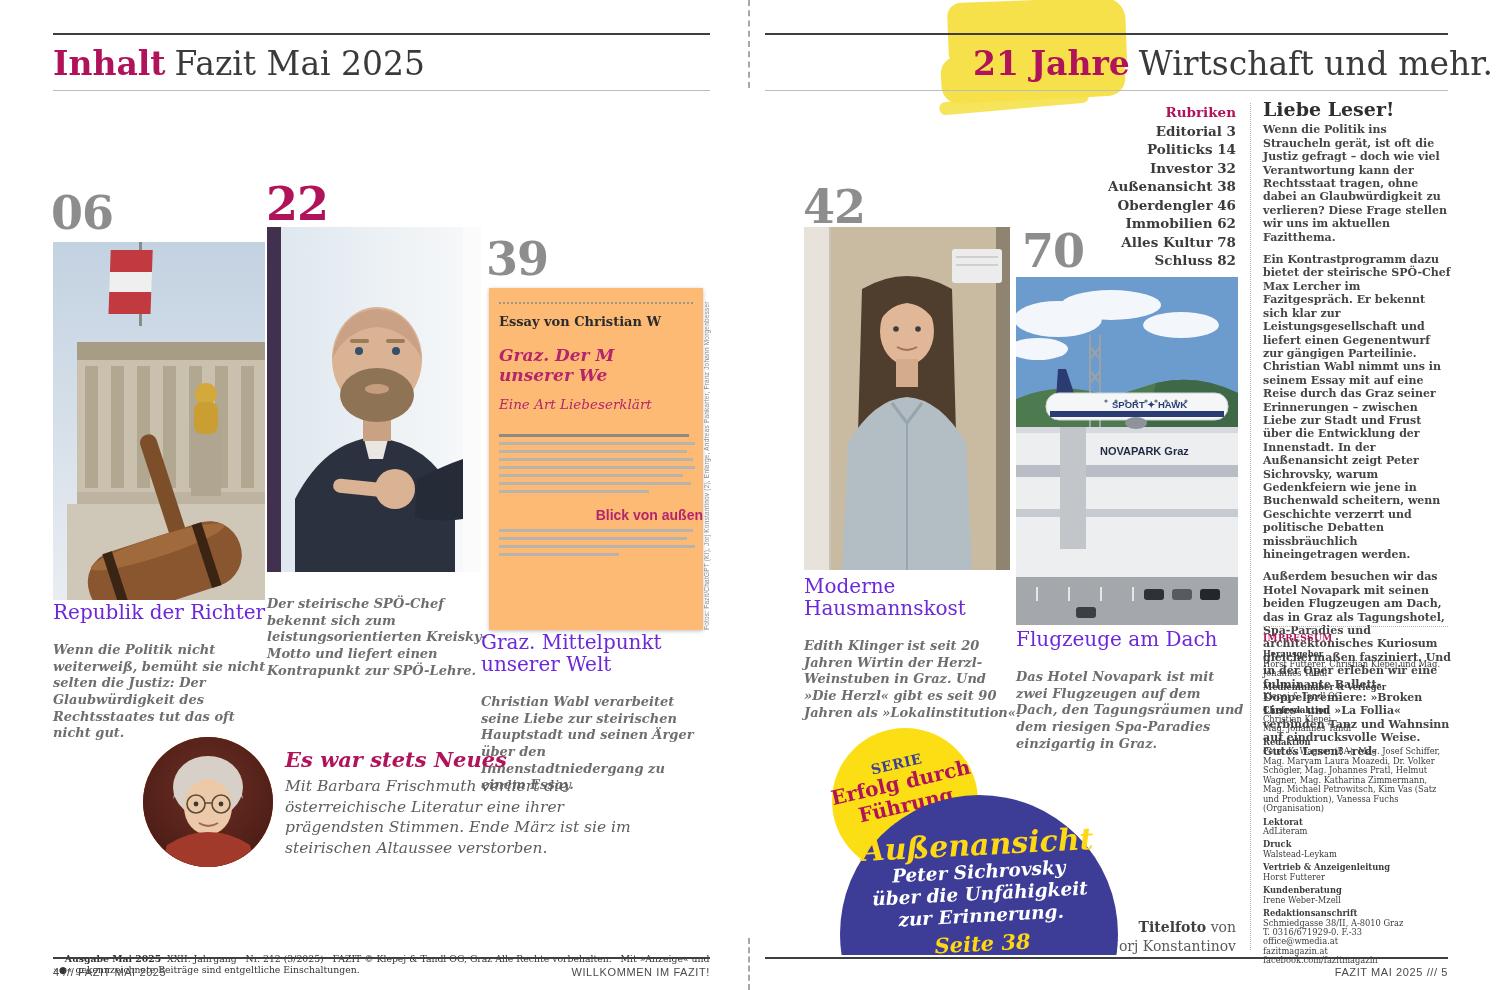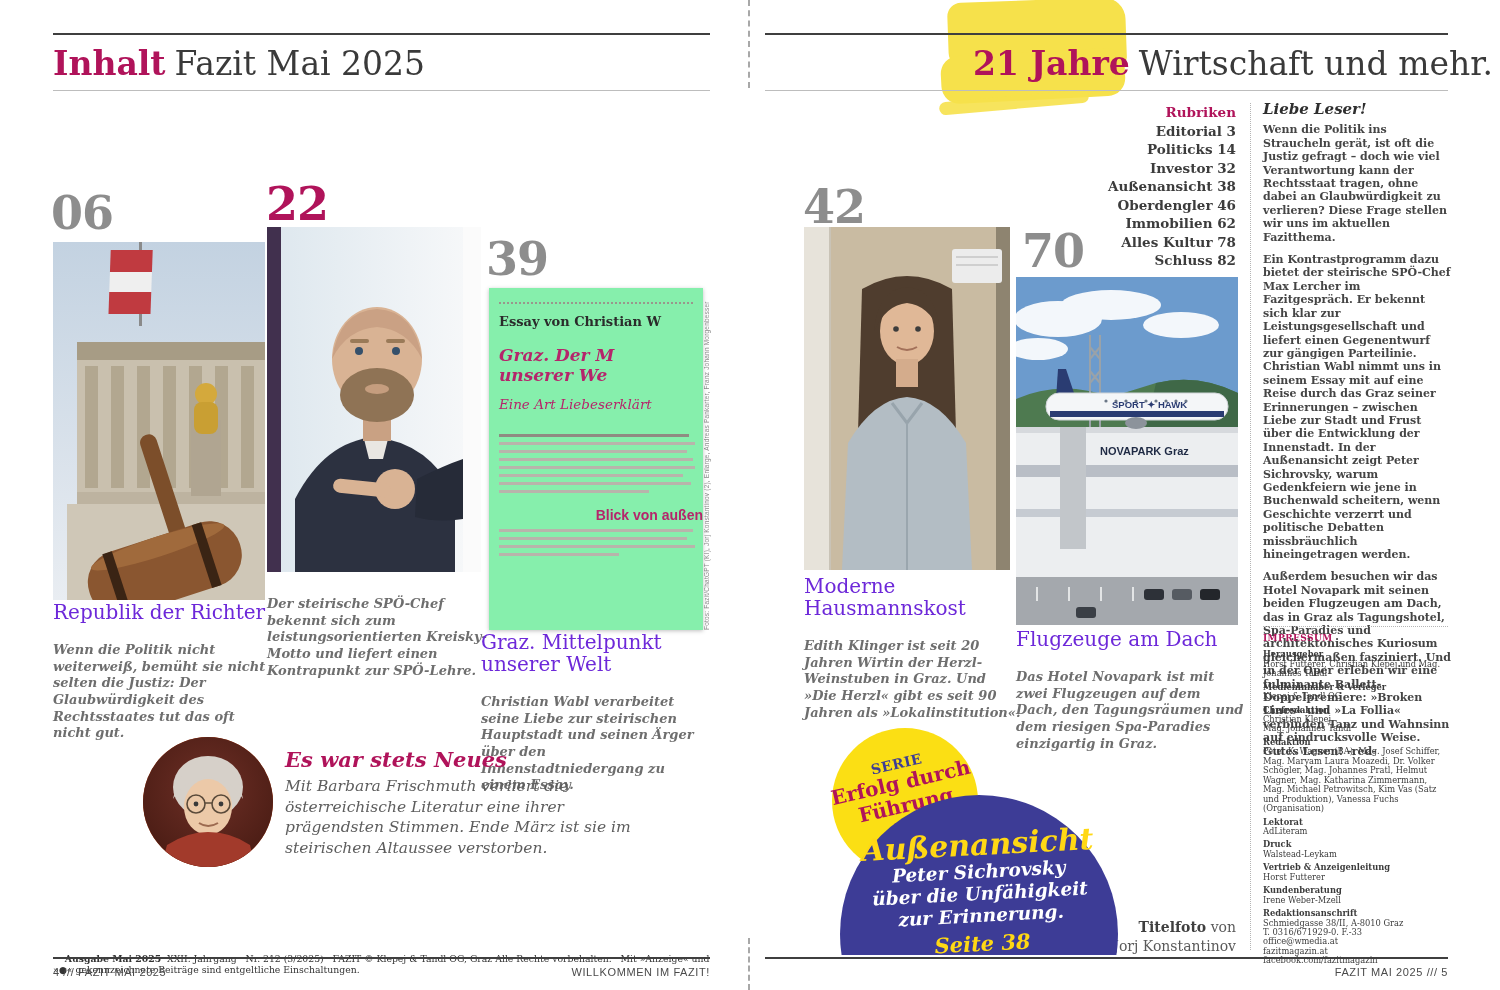--- a/index.html
+++ b/index.html
@@ -24,42 +24,42 @@
   .num{font-family:var(--serif);font-weight:bold;font-size:46px;color:var(--numgray);letter-spacing:-1px;line-height:1;}
   .num.accent{color:var(--accent);}
 
   .feat-title{font-family:var(--serif);font-size:20px;color:#6d28d9;line-height:1.1;}
   .feat-title.accent{color:var(--accent);}
   .feat-body{font-family:var(--serif);font-size:13px;font-style:italic;font-weight:bold;color:#6e6e6e;line-height:1.28;margin-top:19px;}
 
   .photo{overflow:hidden;background:#c2410c;}
   .photo svg{display:block;}
 
-  .clip{background:#86efac;box-shadow:0 1px 4px rgba(0,0,0,.25);overflow:hidden;}
+  .clip{background:#fdba74;box-shadow:0 1px 4px rgba(0,0,0,.25);overflow:hidden;}
   .clip .kicker{font-family:var(--serif);font-weight:bold;color:#2b2b2b;font-size:13px;white-space:nowrap;}
   .clip .head{font-family:var(--serif);font-weight:bold;font-style:italic;color:#b5256b;font-size:17px;line-height:1.2;white-space:nowrap;}
   .clip .sub{font-family:var(--serif);font-style:italic;color:#b5256b;font-size:13.5px;white-space:nowrap;}
   .clip .cap{font-family:Liberation Sans, sans-serif;font-weight:bold;color:#b5256b;font-size:14px;text-align:right;}
   .bar{background:#b8b4ab;height:3px;margin-bottom:5px;}
   .bar.dark{background:#8f8b82;}
 
   .credit-vert{writing-mode:vertical-rl;transform:rotate(180deg);font-family:var(--sans);font-size:6.5px;color:#8a8a8a;letter-spacing:.2px;white-space:nowrap;}
 
   .obit-title{font-family:var(--serif);font-size:21px;font-weight:bold;font-style:italic;color:var(--accent);}
   .obit-body{font-family:var(--serif);font-size:15.5px;font-style:italic;color:#5d5d5d;line-height:1.33;margin-top:4px;}
   .obit-page{font-family:var(--serif);font-size:15px;font-weight:bold;font-style:italic;color:#6e6e6e;margin-top:4px;}
 
   .rubriken{font-family:var(--serif);font-weight:bold;font-size:13.5px;line-height:18.5px;color:var(--ink);text-align:right;}
   .rubriken .r-title{color:var(--accent);}
 
   .dotted-v{border-left:1px dotted #b5b5b5;width:0;}
   .dotted-h{border-top:1px dotted #b5b5b5;height:0;}
 
   .editorial{font-family:var(--serif);font-weight:bold;font-size:11px;color:#454545;line-height:13.4px;}
-  .editorial h3{font-size:15px;margin-bottom:7px;color:#2e2e2e;font-style:italic;}
+  .editorial h3{font-size:19px;margin-bottom:7px;color:#2e2e2e;}
   .editorial p{margin-bottom:9px;}
 
   .impressum{font-family:var(--serif);font-size:8.3px;line-height:1.14;color:#3b3b3b;}
   .impressum .i-title{color:var(--accent);font-weight:bold;font-size:9px;letter-spacing:.4px;margin-bottom:7px;}
   .imp-entry{margin-bottom:4px;}
   .imp-label{font-weight:bold;}
   .imp-text{white-space:pre-line;}
 
   .badge-yellow{background:#fbdf14;border-radius:50%;}
   .badge-yellow .inner{width:100%;height:100%;transform:rotate(-13deg);text-align:center;padding-top:27px;font-family:var(--serif);font-weight:bold;}

